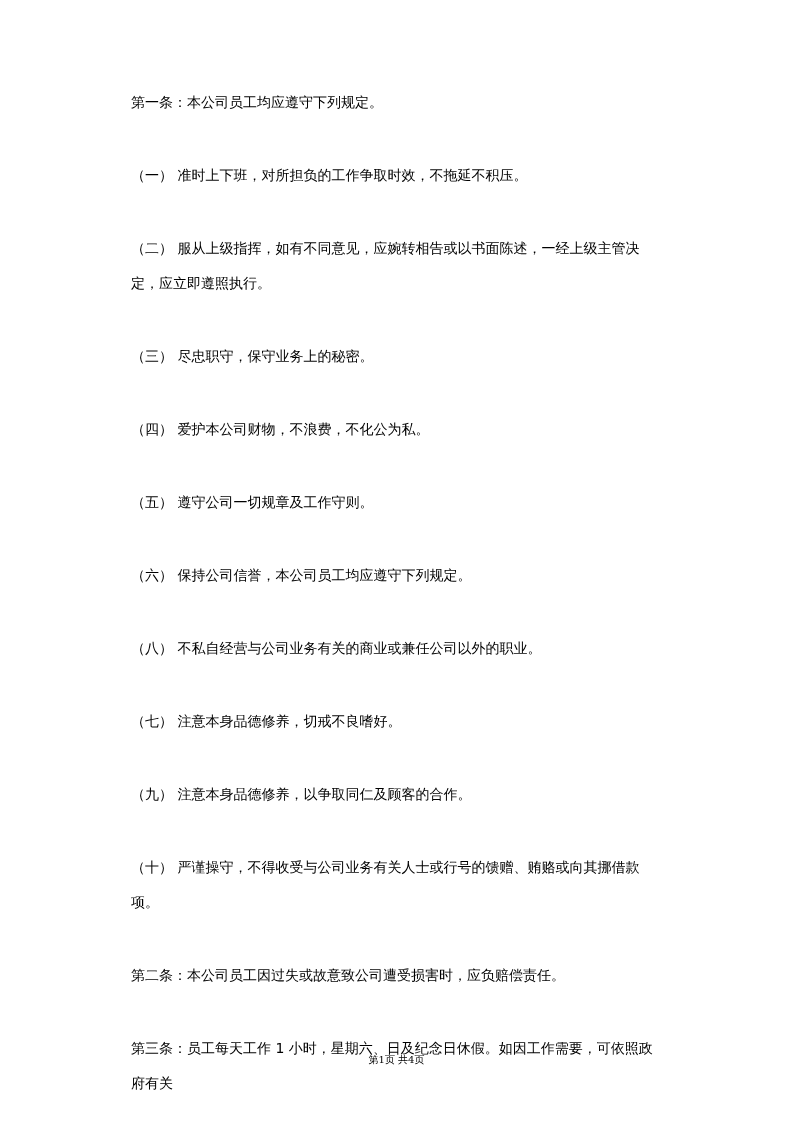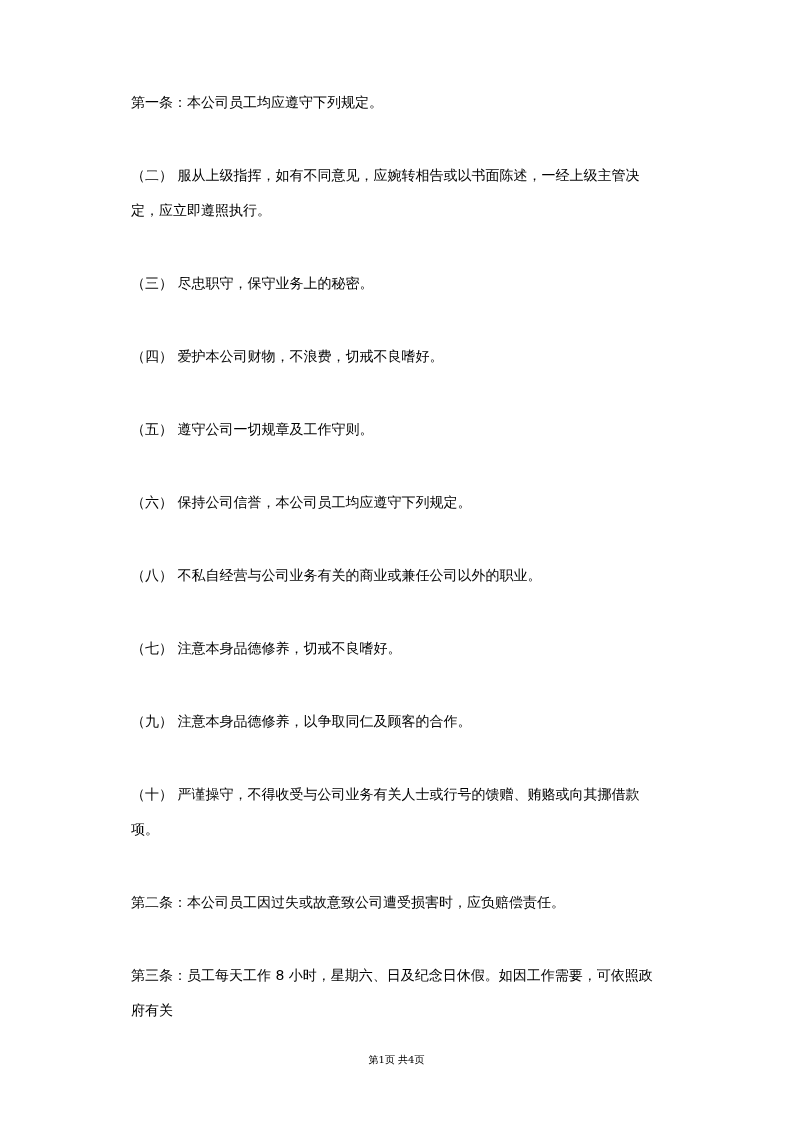--- a/index.html
+++ b/index.html
@@ -43,26 +43,27 @@
     line-height: 20px;
     color: #000000;
   }
 </style>
 </head>
 <body>
 
 <div class="page">
   <div class="doc-body">
     <p>第一条：本公司员工均应遵守下列规定。</p>
+    <p>（一） 准时上下班，对所担负的工作争取时效，不拖延不积压。</p>
     <p>（二） 服从上级指挥，如有不同意见，应婉转相告或以书面陈述，一经上级主管决定，应立即遵照执行。</p>
     <p>（三） 尽忠职守，保守业务上的秘密。</p>
-    <p>（四） 爱护本公司财物，不浪费，切戒不良嗜好。</p>
+    <p>（四） 爱护本公司财物，不浪费，不化公为私。</p>
     <p>（五） 遵守公司一切规章及工作守则。</p>
     <p>（六） 保持公司信誉，本公司员工均应遵守下列规定。</p>
     <p>（八） 不私自经营与公司业务有关的商业或兼任公司以外的职业。</p>
     <p>（七） 注意本身品德修养，切戒不良嗜好。</p>
     <p>（九） 注意本身品德修养，以争取同仁及顾客的合作。</p>
     <p>（十） 严谨操守，不得收受与公司业务有关人士或行号的馈赠、贿赂或向其挪借款项。</p>
     <p>第二条：本公司员工因过失或故意致公司遭受损害时，应负赔偿责任。</p>
-    <p>第三条：员工每天工作 8 小时，星期六、日及纪念日休假。如因工作需要，可依照政府有关</p>
+    <p>第三条：员工每天工作 1 小时，星期六、日及纪念日休假。如因工作需要，可依照政府有关</p>
   </div>
   <div class="page-footer">第1页 共4页</div>
 </div>
 
 </body></html>

